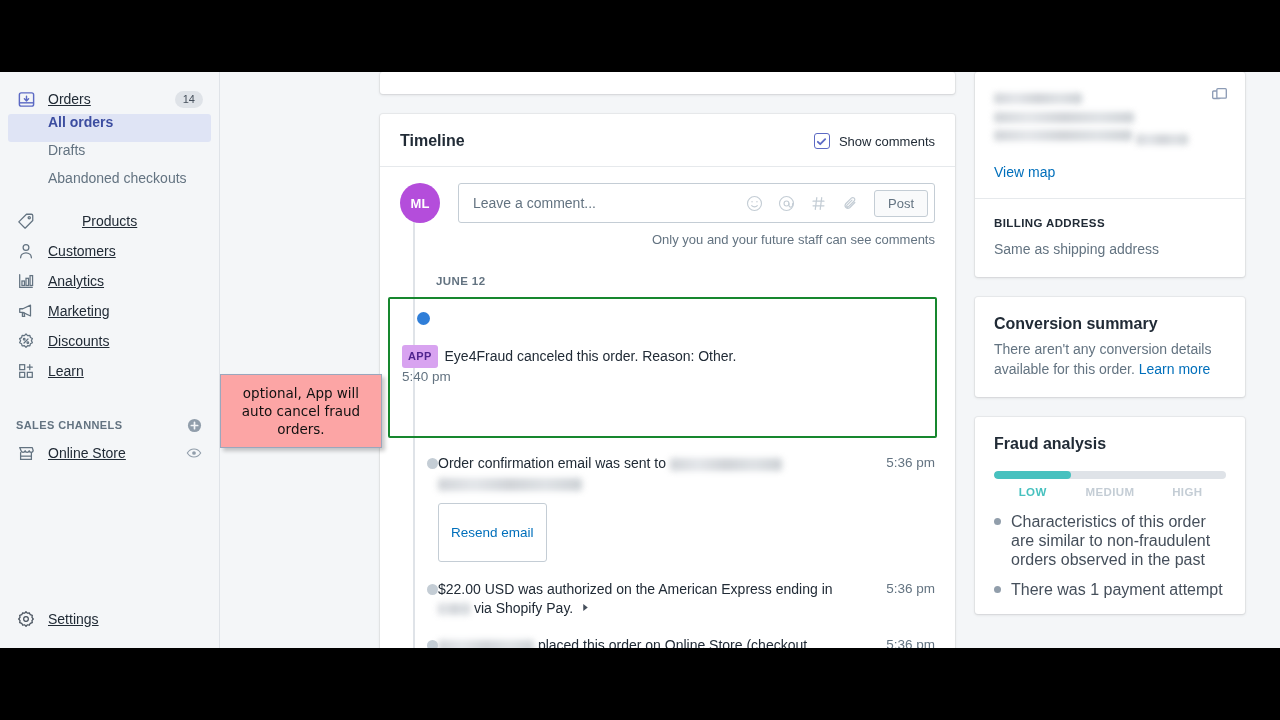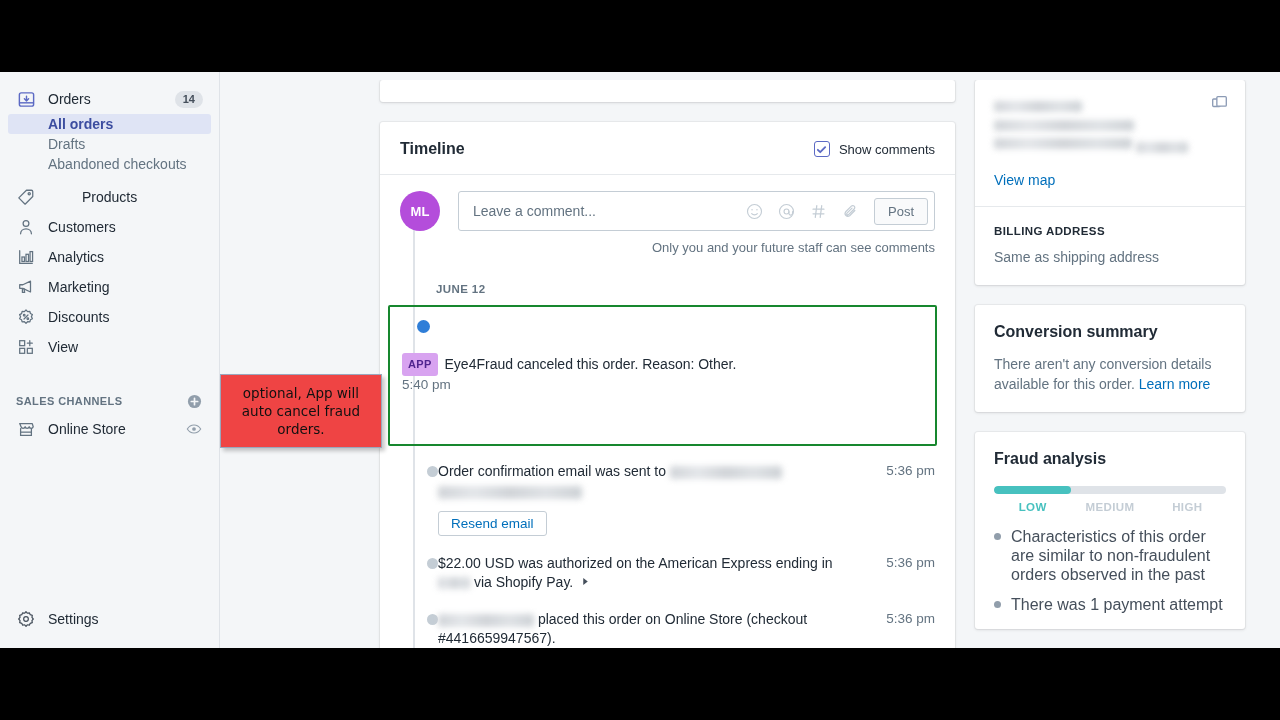--- a/index.html
+++ b/index.html
@@ -36,31 +36,31 @@
     color: #212b36;
     font-size: 14px;
     cursor: pointer;
   }
   .nav-item .ico {
     width: 20px; height: 20px;
     margin-right: 12px;
     display: flex; align-items: center; justify-content: center;
     flex: 0 0 20px;
   }
-  .nav-item .lbl { flex: 1; white-space: nowrap; }
+  .nav-item .lbl { flex: 1; white-space: nowrap; text-decoration: underline; }
   .nav-badge {
     background: #dfe3e8; color: #454f5b;
-    font-size: 11px; font-weight: 700;
+    font-size: 11px; font-weight: 400;
     border-radius: 10px;
     padding: 2px 8px;
     line-height: 13px;
   }
   .sub-item {
-    display: flex; align-items: center;
-    height: 20px; margin: 0 8px;
+    display: flex; 
+    height: 28px; margin: 0 8px;
     padding: 0 8px 0 40px;
     border-radius: 3px;
     font-size: 14px;
     color: #637381;
     cursor: pointer;
   }
   .sub-item.active {
     background: #dfe4f5;
     color: #3c4da0;
     font-weight: 600;
@@ -74,21 +74,21 @@
     color: #637381;
   }
   .nav-section-label .lbl { flex: 1; }
   .trailing-ico { width: 18px; height: 18px; display:flex; align-items:center; justify-content:center; }
   #settings-item {
     position: absolute; left: 0; bottom: 14px; width: 100%;
   }
 
   
   #main {
-    position: absolute; left: 220px; top: 8px;
+    position: absolute; left: 220px; top: 0;
     width: 1060px; height: 576px;
     overflow: hidden;
   }
   .card {
     background: #fff;
     border-radius: 3px;
     box-shadow: 0 0 0 1px rgba(63,63,68,.05), 0 1px 3px 0 rgba(63,63,68,.15);
   }
   #center-col {
     position: absolute; left: 160px; top: 0; width: 575px;
@@ -172,57 +172,57 @@
     background: linear-gradient(90deg,#c8ccd1,#dfe2e6,#c8ccd1,#d9dde1,#c4c9ce);
     border-radius: 2px;
     filter: blur(3.2px);
     opacity: .85;
   }
   .resend-btn {
     display: inline-block; margin-top: 11px;
     border: 1px solid #c4cdd5; border-radius: 3px;
     background: #fff; color: #006fbb;
     font-size: 13.5px; font-family: inherit;
-    padding: 4px 12px; cursor: pointer;
+    padding: 21px 12px; cursor: pointer;
   }
   .ev-highlight {
     border: 2px solid #17872e;
     border-radius: 2px;
     margin-left: -12px; margin-right: -2px;
     padding: 10px 10px 10px 12px;
     background: transparent;
     margin-bottom: 10px;
     flex-direction: column;
   }
   .ev-highlight .ev-dot-wrap { padding-left: 15px; padding-top: 3px; }
   .ev-highlight .ev-time { flex: 0 0 58px; }
 
   
   #tooltip {
     position: absolute; left: 220px; top: 302px;
     width: 162px;
-    background: #ef4444;
+    background: #fca5a5;
     border: 1px solid #9aa7bd;
     box-shadow: 3px 3px 4px rgba(0,0,0,.22);
     padding: 9px 10px;
     font-size: 13.5px; line-height: 18px;
     color: #111; text-align: center;
     z-index: 40;
     font-family: "DejaVu Sans", sans-serif;
   }
 
   
   #right-col { position: absolute; right: 35px; top: 0; width: 270px; }
   .panel { margin-bottom: 20px; }
   .panel-sec { padding: 18px 19px; }
   .panel-sec + .panel-sec { border-top: 1px solid #e6e9ec; }
   .sec-caps { font-size: 11.5px; font-weight: 700; letter-spacing: .4px; color: #212b36; margin-bottom: 10px; }
   .sec-body { font-size: 14px; line-height: 20px; color: #637381; }
   .lnk { color: #006fbb; font-size: 14px; cursor: pointer; }
-  .panel-title { font-size: 16px; font-weight: 600; color: #212b36; margin-bottom: 13px; }
+  .panel-title { font-size: 16px; font-weight: 600; color: #212b36; margin-bottom: 6px; }
   .copy-ico { position: absolute; right: 17px; top: 15px; cursor: pointer; }
 
   .fraud-bar { height: 8px; border-radius: 4px; background: #dfe3e8; overflow: hidden; margin-top: 4px; }
   .fraud-fill { height: 100%; border-radius: 4px; background: #47c1bf; }
   .fraud-scale { display: flex; margin-top: 7px; }
   .fraud-scale span { flex: 1; text-align: center; font-size: 11.5px; font-weight: 700; letter-spacing: .4px; color: #c4cdd5; }
   .fraud-scale span.on { color: #47c1bf; }
   .fraud-list { margin-top: 14px; }
   .fraud-li { display: flex; gap: 10px; margin-bottom: 11px; font-size: 16px; line-height: 19px; color: #454f5b; }
   .fraud-li .bt { flex: 0 0 7px; width: 7px; height: 7px; border-radius: 50%; background: #919eab; margin-top: 6px; }
@@ -319,21 +319,21 @@
 
     <div class="nav-item">
       <span class="ico">
         <svg width="18" height="18" viewBox="0 0 20 20" fill="none" stroke="#637381" stroke-width="1.4">
           <rect x="3" y="3" width="5.5" height="5.5"></rect>
           <rect x="3" y="11.5" width="5.5" height="5.5"></rect>
           <rect x="11.5" y="11.5" width="5.5" height="5.5"></rect>
           <path d="M14.2 3v5.5M11.5 5.8H17" stroke-linecap="round"></path>
         </svg>
       </span>
-      <span class="lbl">View</span>
+      <span class="lbl">Learn</span>
     </div>
 
     <div class="nav-section-label" style="margin-top:26px;">
       <span class="lbl">SALES CHANNELS</span>
       <span class="trailing-ico">
         <svg width="15" height="15" viewBox="0 0 16 16" fill="none">
           <circle cx="8" cy="8" r="7" fill="#919eab"></circle>
           <path d="M8 4.6v6.8M4.6 8h6.8" stroke="#f4f6f8" stroke-width="1.8" stroke-linecap="round"></path>
         </svg>
       </span>

